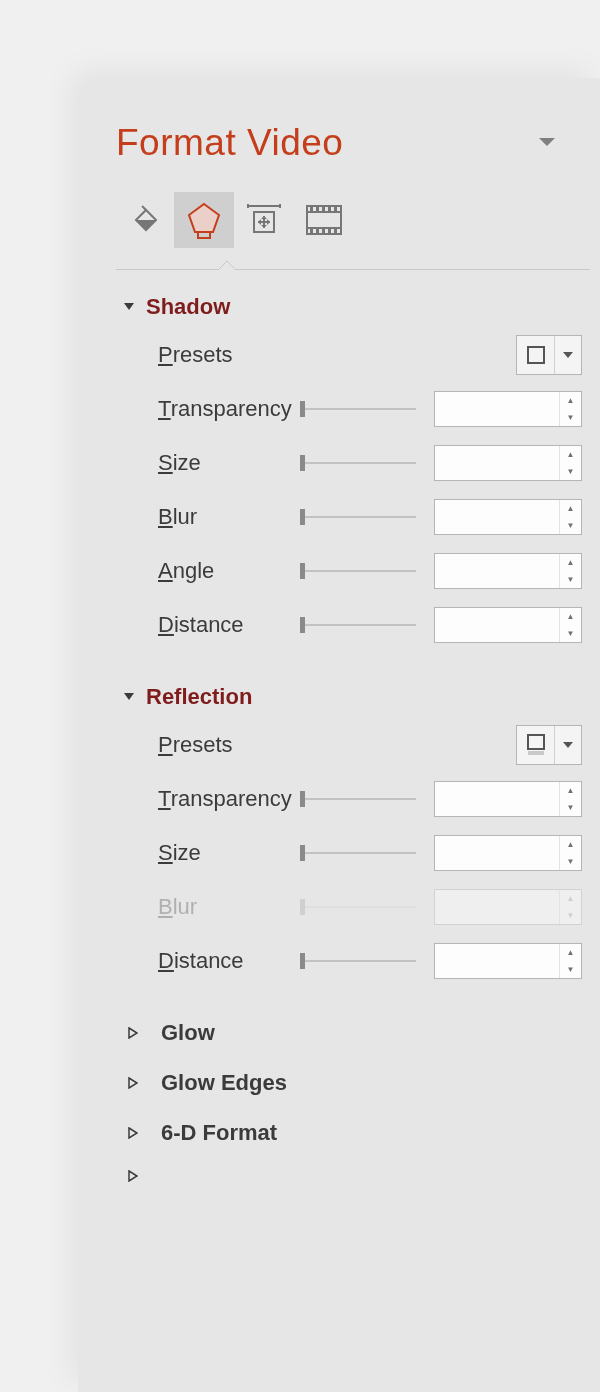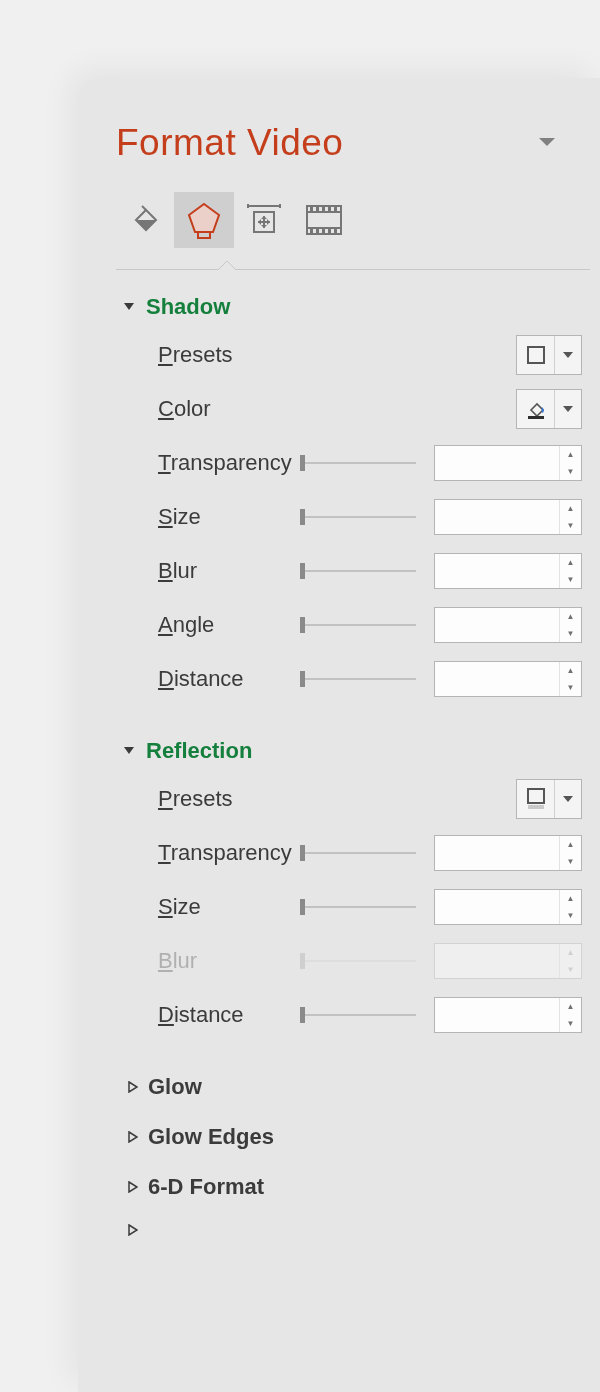--- a/index.html
+++ b/index.html
@@ -88,21 +88,21 @@
     cursor: pointer;
   }
   .expander-iconspot {
     width: 14px;
     display: flex;
     justify-content: center;
   }
   .section-title {
     font-size: 22px;
     font-weight: 700;
-    color: #15803d;
+    color: #7f1d1d;
   }
   .section-body {
     padding-left: 42px;
     padding-right: 18px;
   }
   .ctl-row {
     display: flex;
     align-items: center;
     height: 54px;
   }
@@ -185,21 +185,21 @@
     color: #707070;
     cursor: pointer;
   }
   .spin.disabled{ color:#cfcfcf; cursor:default; }
   .collapsed-sections {
     margin-top: 20px;
   }
   .collapsed-row {
     display: flex;
     align-items: center;
-    gap: 8px;
+    gap: 21px;
     padding: 12px 0 12px 10px;
     cursor: pointer;
   }
   .collapsed-label {
     font-size: 22px;
     font-weight: 700;
     color: #3b3b3b;
   }
   svg { display: block; }
 </style>
@@ -293,39 +293,20 @@
             </div>
             <div class="dropdown-arrow">
               <svg width="10" height="6" viewBox="0 0 10 6">
                   <polygon points="0,0 10,0 5,6" fill="#555"></polygon>
                 </svg>
             </div>
           </div>
         </div>
       </div>
 
-      <div class="ctl-row">
-        <div class="ctl-label"><span class="ul">C</span>olor</div>
-        <div class="ctl-right">
-          <div class="dropdown-btn">
-            <div class="dropdown-main">
-              <svg width="22" height="22" viewBox="0 0 22 22">
-                <path d="M6 12 L12 6 L18 12 L12 18 Z" fill="none" stroke="#555" stroke-width="1.6"></path>
-                <path d="M17 9 Q20 12 18 15 Q16 14 17 9 Z" fill="#2e75d6"></path>
-                <rect x="3" y="18" width="16" height="3" fill="#2e2e2e"></rect>
-              </svg>
-            </div>
-            <div class="dropdown-arrow">
-              <svg width="10" height="6" viewBox="0 0 10 6">
-                  <polygon points="0,0 10,0 5,6" fill="#555"></polygon>
-                </svg>
-            </div>
-          </div>
-        </div>
-      </div>
 
       <div class="ctl-row">
         <div class="ctl-label"><span class="ul">T</span>ransparency</div>
         <div class="ctl-right">
           <div class="slider-track">
               <div class="slider-thumb"></div>
             </div>
           <div class="num-input">
             <div class="field"></div>
             <div class="spinners">

